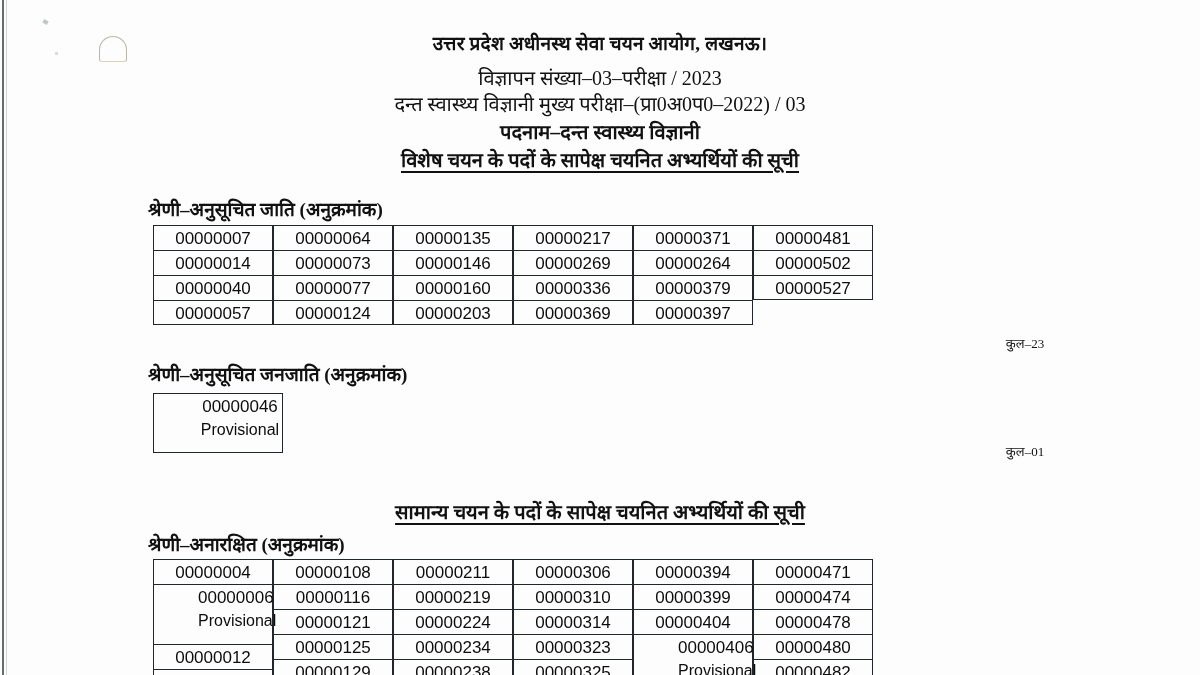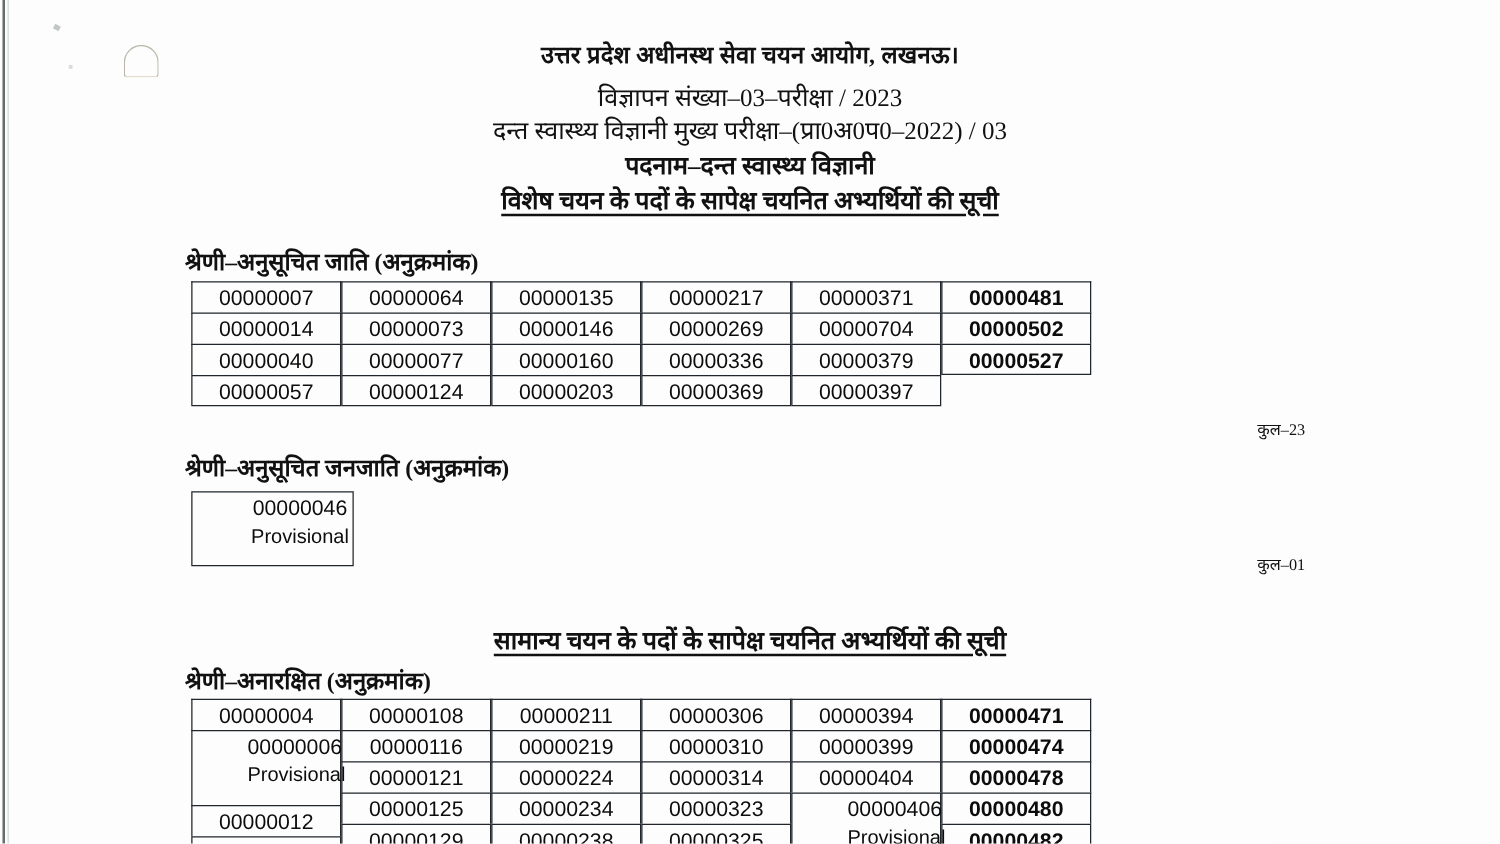--- a/index.html
+++ b/index.html
@@ -125,21 +125,21 @@
   .rollgrid {
     position: absolute;
     display: flex;
     gap: 0;
   }
   .rollcol {
     width: 120px;
     display: flex;
     flex-direction: column;
   }
-  .rollcol:last-child { margin-right: 0; font-weight: bold; }
+  .rollcol:last-child { margin-right: 0; }
   .rollcell {
     border: 1.6px solid #20262b;
     border-bottom-width: 0;
     height: 25px;
     line-height: 25px;
     text-align: center;
     font-size: 17px;
     font-family: "Liberation Sans", "DejaVu Sans", sans-serif;
     color: #0c0c0c;
     background: transparent;
@@ -209,21 +209,21 @@
         <div class="rollcell"><span>00000203</span></div>
       </div>
       <div class="rollcol">
         <div class="rollcell"><span>00000217</span></div>
         <div class="rollcell"><span>00000269</span></div>
         <div class="rollcell"><span>00000336</span></div>
         <div class="rollcell"><span>00000369</span></div>
       </div>
       <div class="rollcol">
         <div class="rollcell"><span>00000371</span></div>
-        <div class="rollcell"><span>00000704</span></div>
+        <div class="rollcell"><span>00000264</span></div>
         <div class="rollcell"><span>00000379</span></div>
         <div class="rollcell"><span>00000397</span></div>
       </div>
       <div class="rollcol">
         <div class="rollcell"><span>00000481</span></div>
         <div class="rollcell"><span>00000502</span></div>
         <div class="rollcell"><span>00000527</span></div>
       </div>
     </div>
   <div class="total-label" id="total-special">कुल–23</div>

